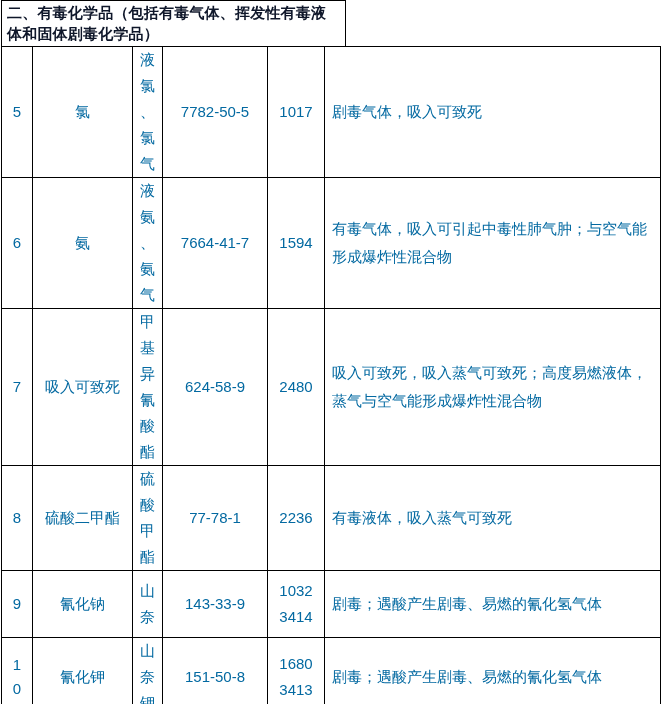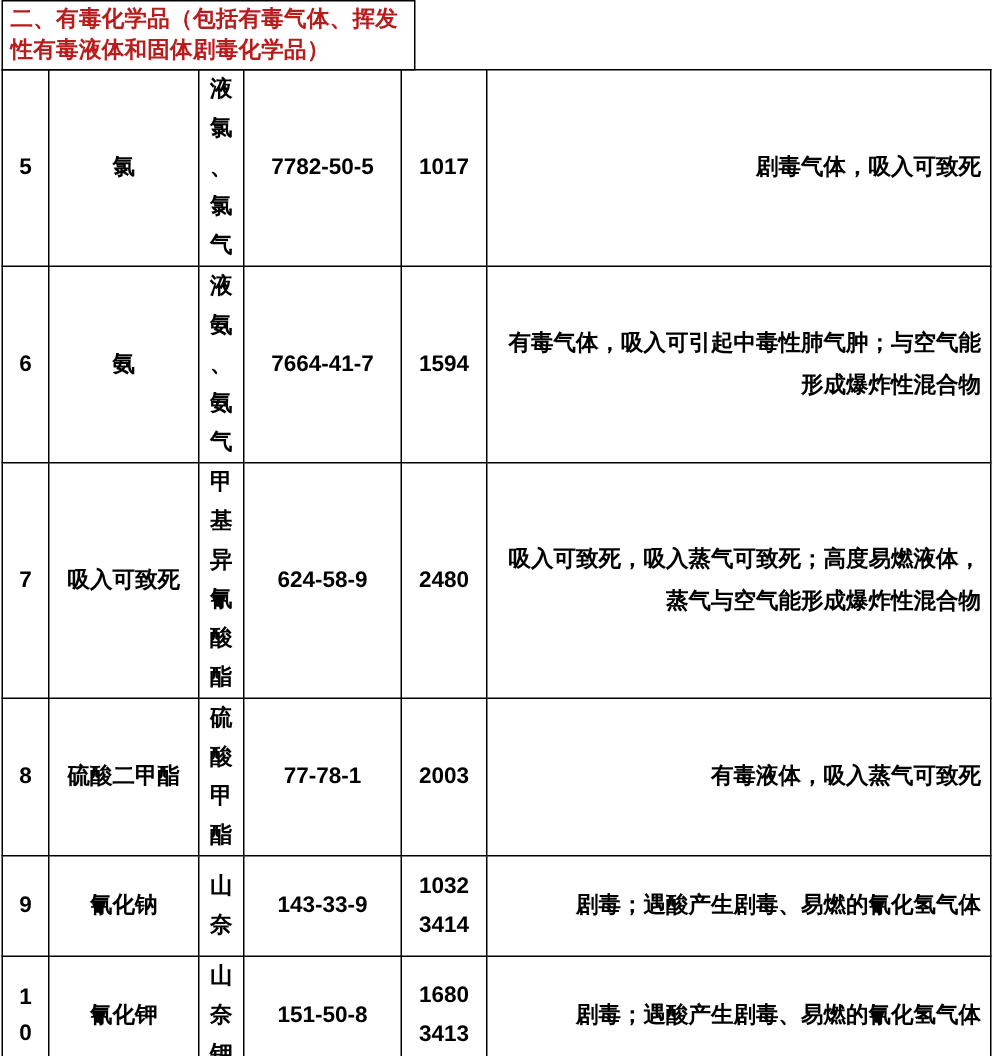--- a/index.html
+++ b/index.html
@@ -11,44 +11,43 @@
   .page {
     position: relative;
     width: 662px;
     height: 704px;
     overflow: hidden;
     background: #ffffff;
   }
   .section-title {
     box-sizing: border-box;
     margin-left: 1px;
-    width: 276px;
+    width: 345px;
     min-height: 45px;
     border: 1px solid #000000;
     padding: 1px 5px 2px 5px;
     font-size: 15px;
     font-weight: bold;
     line-height: 21px;
-    color: #b91c1c;
+    color: #0f172a;
     letter-spacing: 0.2px;
   }
   table.chem {
     margin-left: 1px;
     margin-top: -1px;
     width: 659px;
     border-collapse: collapse;
     table-layout: fixed;
   }
   table.chem td {
     border: 1px solid #000000;
     vertical-align: middle;
     font-size: 15px;
-    color: #000000;
+    color: #0369a1;
     overflow: hidden;
-    font-weight: bold;
   }
   col.c-id    { width: 31px;  }
   col.c-name  { width: 100px; }
   col.c-alias { width: 30px;  }
   col.c-cas   { width: 105px; }
   col.c-un    { width: 57px;  }
   col.c-desc  { width: 336px; }
 
   td.id-cell {
     text-align: center;
@@ -71,21 +70,21 @@
     line-height: 26px;
   }
   td.cas-cell, td.un-cell {
     text-align: center;
     padding: 0 4px;
     line-height: 26px;
     color: #565b69;
     margin-top: 32px;
   }
   td.desc-cell {
-    text-align: right;
+    text-align: left;
     padding: 2px 6px 2px 7px;
     line-height: 28px;
   }
   tr.r5  { height: 129px; }
   tr.r6  { height: 127px; }
   tr.r7  { height: 152px; }
   tr.r8  { height: 101px; }
   tr.r9  { height: 67px;  }
   tr.r10 { height: 74px;  }
 </style>
@@ -128,21 +127,21 @@
         <td class="alias-cell">甲基异氰酸酯</td>
         <td class="cas-cell">624-58-9</td>
         <td class="un-cell">2480</td>
         <td class="desc-cell">吸入可致死，吸入蒸气可致死；高度易燃液体，蒸气与空气能形成爆炸性混合物</td>
       </tr>
       <tr class="r8">
         <td class="id-cell">8</td>
         <td class="name-cell">硫酸二甲酯</td>
         <td class="alias-cell">硫酸甲酯</td>
         <td class="cas-cell">77-78-1</td>
-        <td class="un-cell">2003</td>
+        <td class="un-cell">2236</td>
         <td class="desc-cell">有毒液体，吸入蒸气可致死</td>
       </tr>
       <tr class="r9">
         <td class="id-cell">9</td>
         <td class="name-cell">氰化钠</td>
         <td class="alias-cell">山奈</td>
         <td class="cas-cell">143-33-9</td>
         <td class="un-cell">1032 3414</td>
         <td class="desc-cell">剧毒；遇酸产生剧毒、易燃的氰化氢气体</td>
       </tr>

